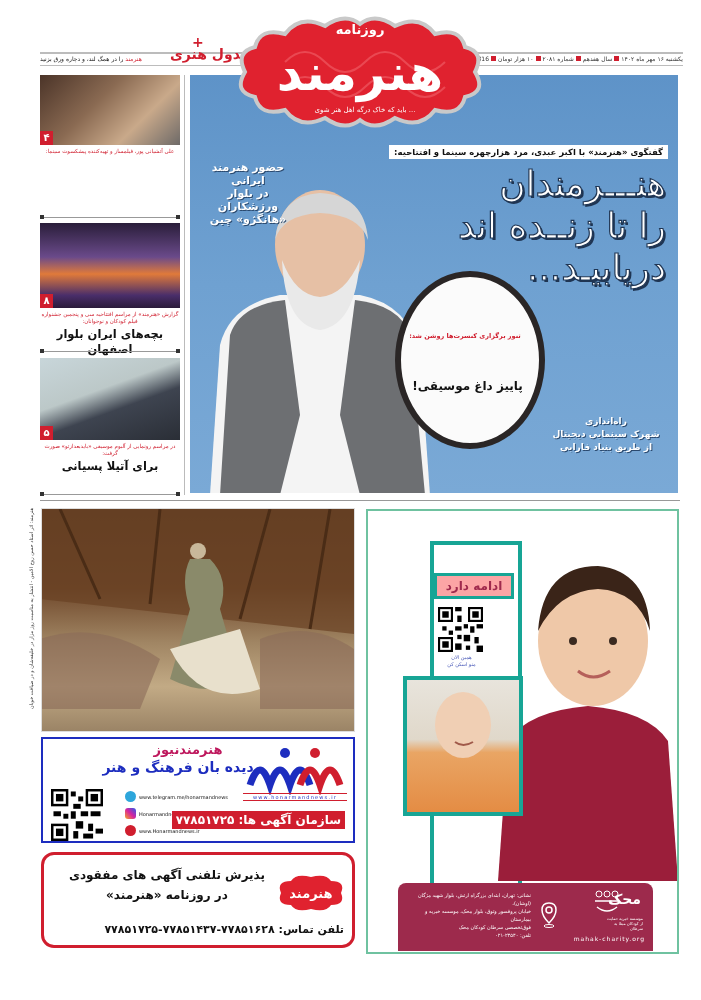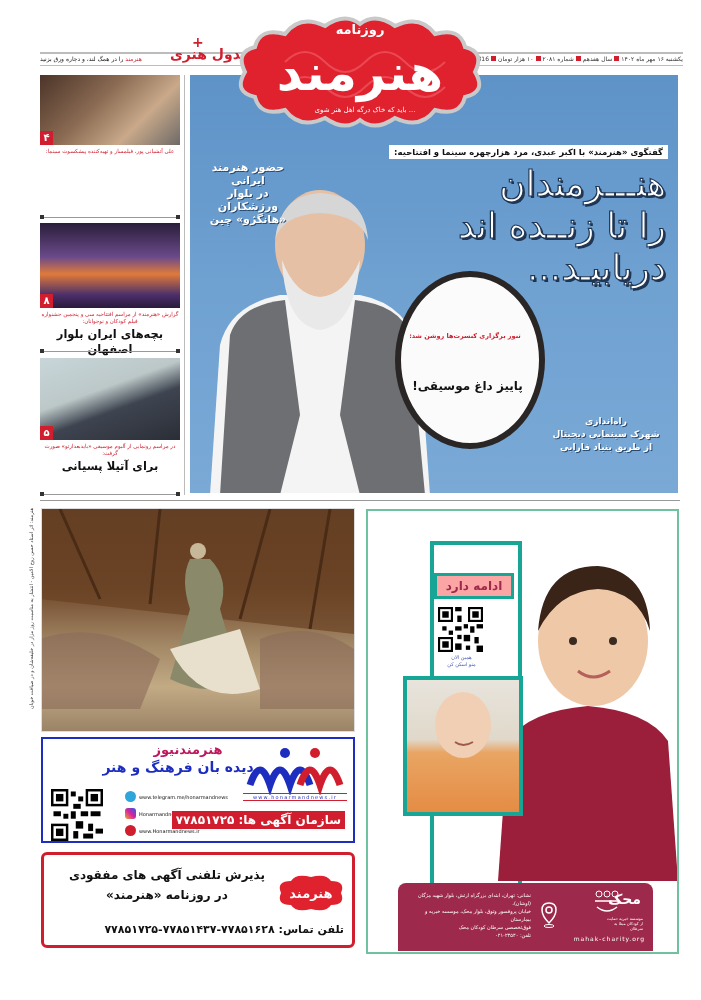--- a/index.html
+++ b/index.html
@@ -54,21 +54,21 @@
     .news-brand { position: absolute; left: 80px; top: 3px; width: 130px; text-align: center; font-size: 13px; font-weight: bold; color: #be185d; }
     .news-slogan { position: absolute; left: 55px; top: 20px; width: 160px; text-align: center; font-size: 14px; font-weight: bold; color: #1d2dbf; }
     .news-qr { position: absolute; left: 8px; top: 50px; width: 52px; height: 52px; }
     .social { position: absolute; left: 82px; font-size: 5px; color: #111; display: flex; align-items: center; gap: 3px; direction: ltr; }
     .social .ic { width: 11px; height: 11px; border-radius: 50%; display: inline-block; }
     .news-logo { position: absolute; right: 8px; top: 6px; width: 100px; height: 50px; }
     .news-url { position: absolute; right: 6px; top: 54px; width: 104px; height: 8px; border-top: 1px solid #d01e2e; border-bottom: 1px solid #d01e2e; font-size: 5px; color: #1d2dbf; text-align: center; letter-spacing: 1.2px; direction: ltr; line-height: 7px; }
     .news-phone { position: absolute; right: 8px; top: 72px; background: #d01e2e; color: #fff; font-size: 12px; font-weight: bold; padding: 2px 4px; white-space: nowrap; }
 
     
-    .lost-ad { left: 41px; top: 852px; width: 314px; height: 96px; border: 3px solid #d01e2e; border-radius: 6px; background: #fff; }
+    .lost-ad { left: 41px; top: 852px; width: 314px; height: 96px; border: 3px solid #d01e2e; border-radius: 13px; background: #fff; }
     .lost-title { position: absolute; right: 85px; top: 10px; width: 200px; text-align: center; font-size: 12px; font-weight: bold; color: #111; line-height: 20px; }
     .lost-phone { position: absolute; left: 10px; top: 68px; width: 290px; text-align: right; font-size: 11px; font-weight: bold; color: #111; white-space: nowrap; }
     .lost-logo { position: absolute; right: 6px; top: 18px; width: 70px; height: 40px; }
 
     
     .mahak-ad { left: 366px; top: 509px; width: 313px; height: 445px; border: 2px solid #6fc2a0; background: #fff; overflow: hidden; }
     .teal-frame { position: absolute; left: 62px; top: 30px; width: 92px; height: 345px; border: 4px solid #17a595; border-bottom: none; }
     .hope1 { position: absolute; left: 66px; top: 33px; width: 125px; height: 26px; border: 3px solid #17a595; background: #fff; font-size: 12px; font-weight: bold; color: #a02a4d; text-align: center; line-height: 20px; }
     .hope2 { position: absolute; left: 66px; top: 62px; width: 80px; height: 26px; border: 3px solid #17a595; background: #fca5a5; font-size: 12px; font-weight: bold; color: #a02a4d; text-align: center; line-height: 20px; }
     .mahak-qr { position: absolute; left: 70px; top: 96px; width: 45px; height: 45px; }

